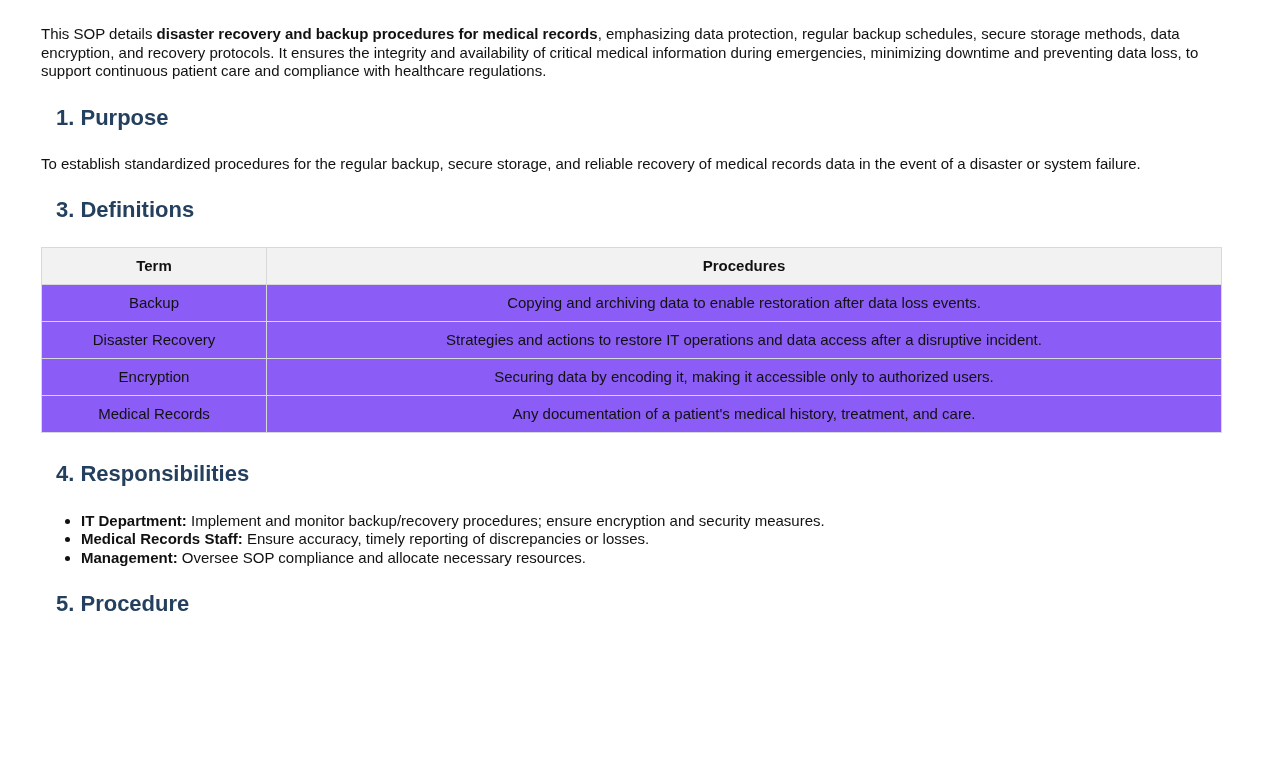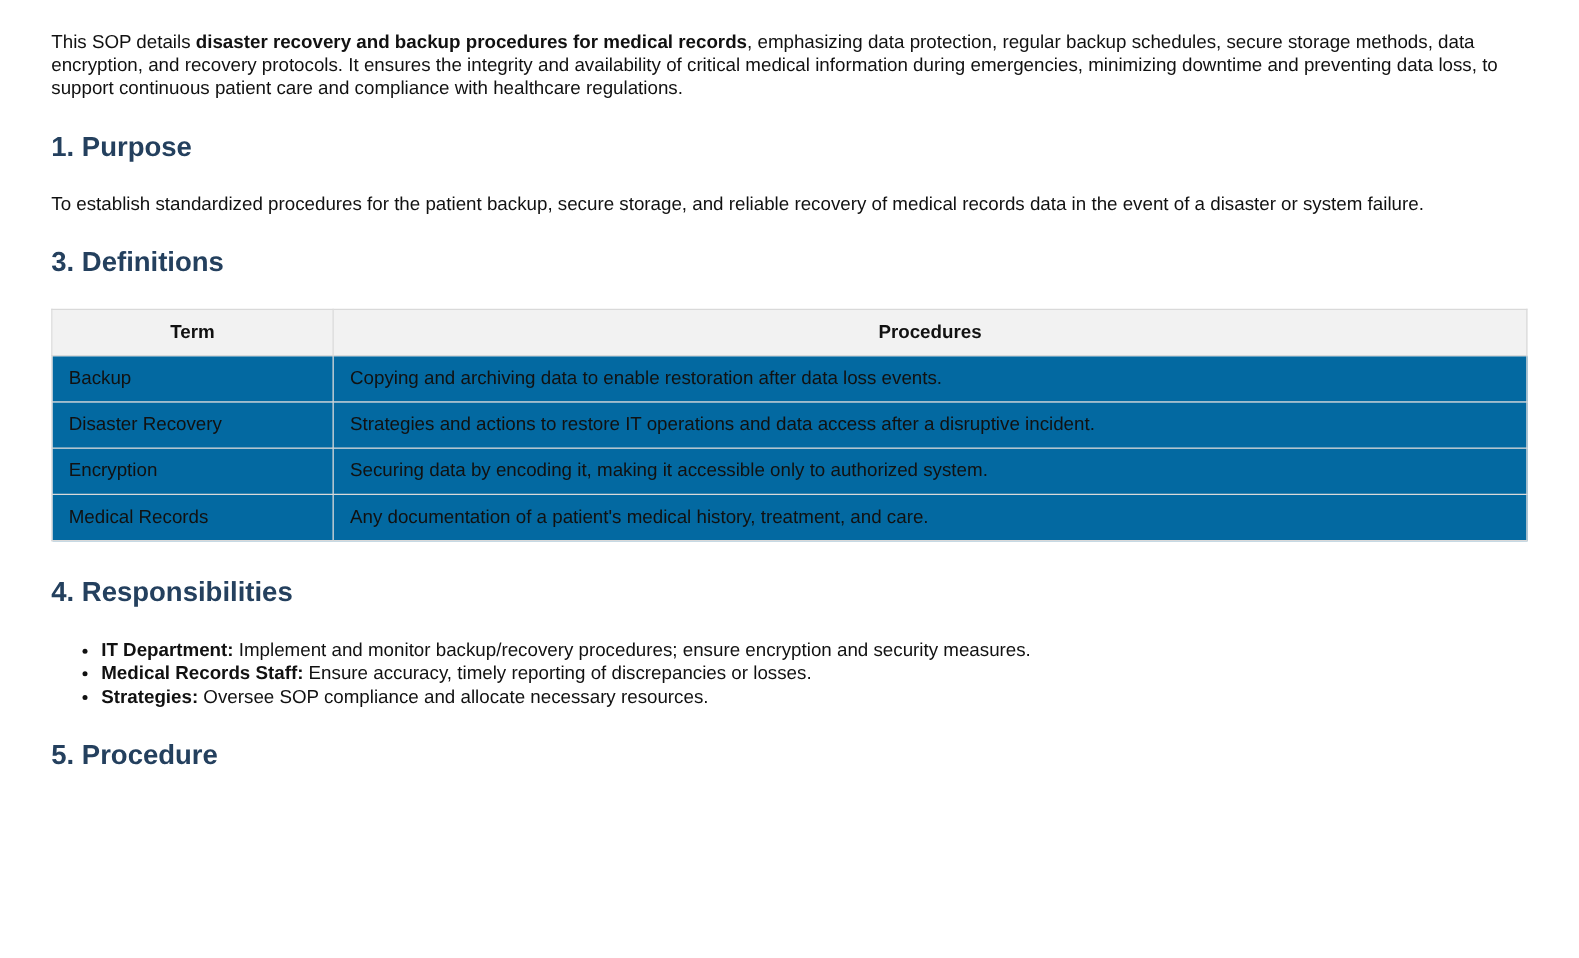--- a/index.html
+++ b/index.html
@@ -24,21 +24,21 @@
     font-size: 29px;
     font-weight: bold;
     margin: 41px 0 25px 0;
     line-height: 1.1;
   }
   p { margin: 25px 0; line-height: 1.235; }
   h2.section-heading {
     color: var(--heading-color);
     font-size: 22px;
     font-weight: bold;
-    margin: 25px 0;
+    margin: 25px 15px;
     line-height: 1.1;
   }
   .bold { font-weight: bold; }
   table.def-table {
     border-collapse: collapse;
     width: 100%;
     margin: 24px 0 29px 0;
     padding-left: 14px;
   }
   table.def-table th, table.def-table td {
@@ -46,35 +46,35 @@
     padding: 9px 13px;
     font-size: 15px;
     line-height: 1.2;
   }
   table.def-table th {
     background: var(--table-header-bg);
     font-weight: bold;
     text-align: center;
   }
   table.def-table th.col-term { width: 225px; }
-  table.def-table td { text-align: left; background: #0369a1; }
+  table.def-table td { text-align: center; background: #8b5cf6; }
   ul.resp-list { margin: 9px 0; padding-left: 40px; }
   ul.resp-list li { line-height: 1.235; margin: 0; }
 </style>
 </head>
 <body>
 
 <div class="page">
 
 
   <p><span>This SOP details </span><span class="bold">disaster recovery and backup procedures for medical records</span><span>, emphasizing data protection, regular backup schedules, secure storage methods, data encryption, and recovery protocols. It ensures the integrity and availability of critical medical information during emergencies, minimizing downtime and preventing data loss, to support continuous patient care and compliance with healthcare regulations.</span></p>
 
   <section>
     <h2 class="section-heading">1. Purpose</h2>
-    <p>To establish standardized procedures for the patient backup, secure storage, and reliable recovery of medical records data in the event of a disaster or system failure.</p>
+    <p>To establish standardized procedures for the regular backup, secure storage, and reliable recovery of medical records data in the event of a disaster or system failure.</p>
   </section>
 
 
   <section>
     <h2 class="section-heading">3. Definitions</h2>
     <table class="def-table">
       <thead>
         <tr>
           <th class="col-term">Term</th>
           <th>Procedures</th>
@@ -84,36 +84,36 @@
         <tr>
           <td>Backup</td>
           <td>Copying and archiving data to enable restoration after data loss events.</td>
         </tr>
         <tr>
           <td>Disaster Recovery</td>
           <td>Strategies and actions to restore IT operations and data access after a disruptive incident.</td>
         </tr>
         <tr>
           <td>Encryption</td>
-          <td>Securing data by encoding it, making it accessible only to authorized system.</td>
+          <td>Securing data by encoding it, making it accessible only to authorized users.</td>
         </tr>
         <tr>
           <td>Medical Records</td>
           <td>Any documentation of a patient's medical history, treatment, and care.</td>
         </tr>
       </tbody>
     </table>
   </section>
 
   <section>
     <h2 class="section-heading">4. Responsibilities</h2>
     <ul class="resp-list">
       <li><strong>IT Department:</strong><span> Implement and monitor backup/recovery procedures; ensure encryption and security measures.</span></li>
       <li><strong>Medical Records Staff:</strong><span> Ensure accuracy, timely reporting of discrepancies or losses.</span></li>
-      <li><strong>Strategies:</strong><span> Oversee SOP compliance and allocate necessary resources.</span></li>
+      <li><strong>Management:</strong><span> Oversee SOP compliance and allocate necessary resources.</span></li>
     </ul>
   </section>
 
   <section>
     <h2 class="section-heading">5. Procedure</h2>
 
   </section>
 
 </div>
 

